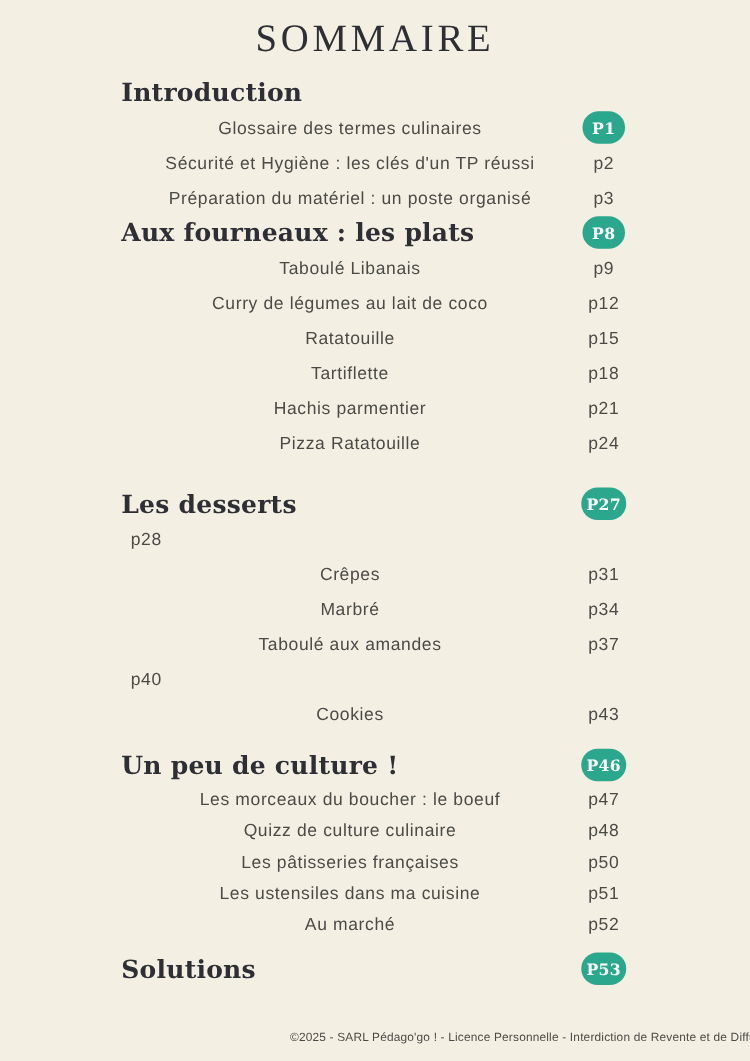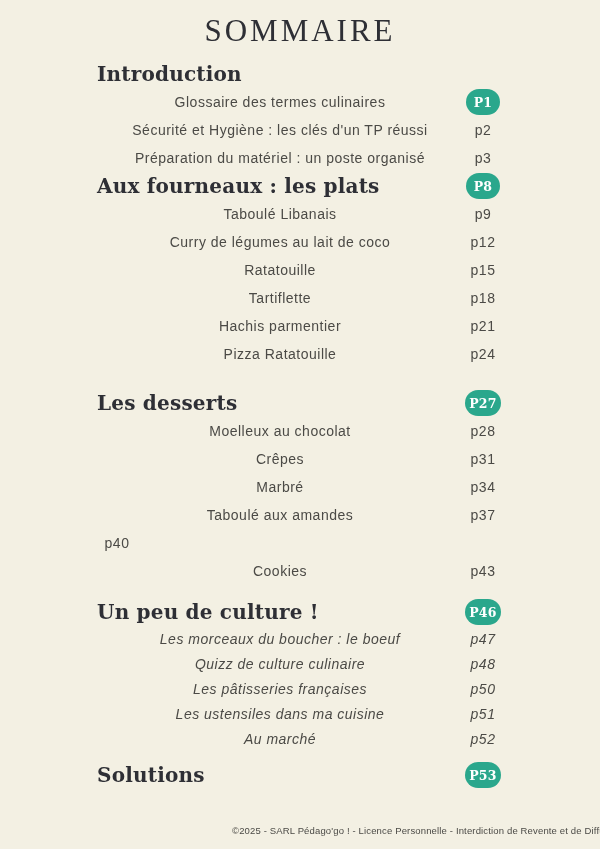--- a/index.html
+++ b/index.html
@@ -40,21 +40,21 @@
     letter-spacing: 0.2px;
     color: var(--heading, #2e2f35);
     white-space: nowrap;
   }
   .toc-row {
     display: flex;
     align-items: center;
     height: 28px;
     text-align: center;
   }
-  .toc-section:nth-of-type(4) .toc-row { height: 25px; font-style: italic; }
+  .toc-section:nth-of-type(4) .toc-row { height: 25px; }
   .entry-label {
     flex: 1;
     font-size: 14px;
     letter-spacing: 0.5px;
     color: var(--body-text, #4b4a46);
     white-space: nowrap;
   }
   .page-col {
     width: 40px;
     display: flex;
@@ -167,21 +167,20 @@
       </div>
     </section>
     <section class="toc-section">
       <div class="section-header">
         <h2 class="section-title">Les desserts</h2>
         <span class="page-col">
           <span class="page-badge">P27</span>
         </span>
       </div>
       <div class="toc-row">
-        <span class="entry-label">Moelleux au chocolat</span>
         <span class="page-col">
           <span class="page-number">p28</span>
         </span>
       </div>
       <div class="toc-row">
         <span class="entry-label">Crêpes</span>
         <span class="page-col">
           <span class="page-number">p31</span>
         </span>
       </div>

